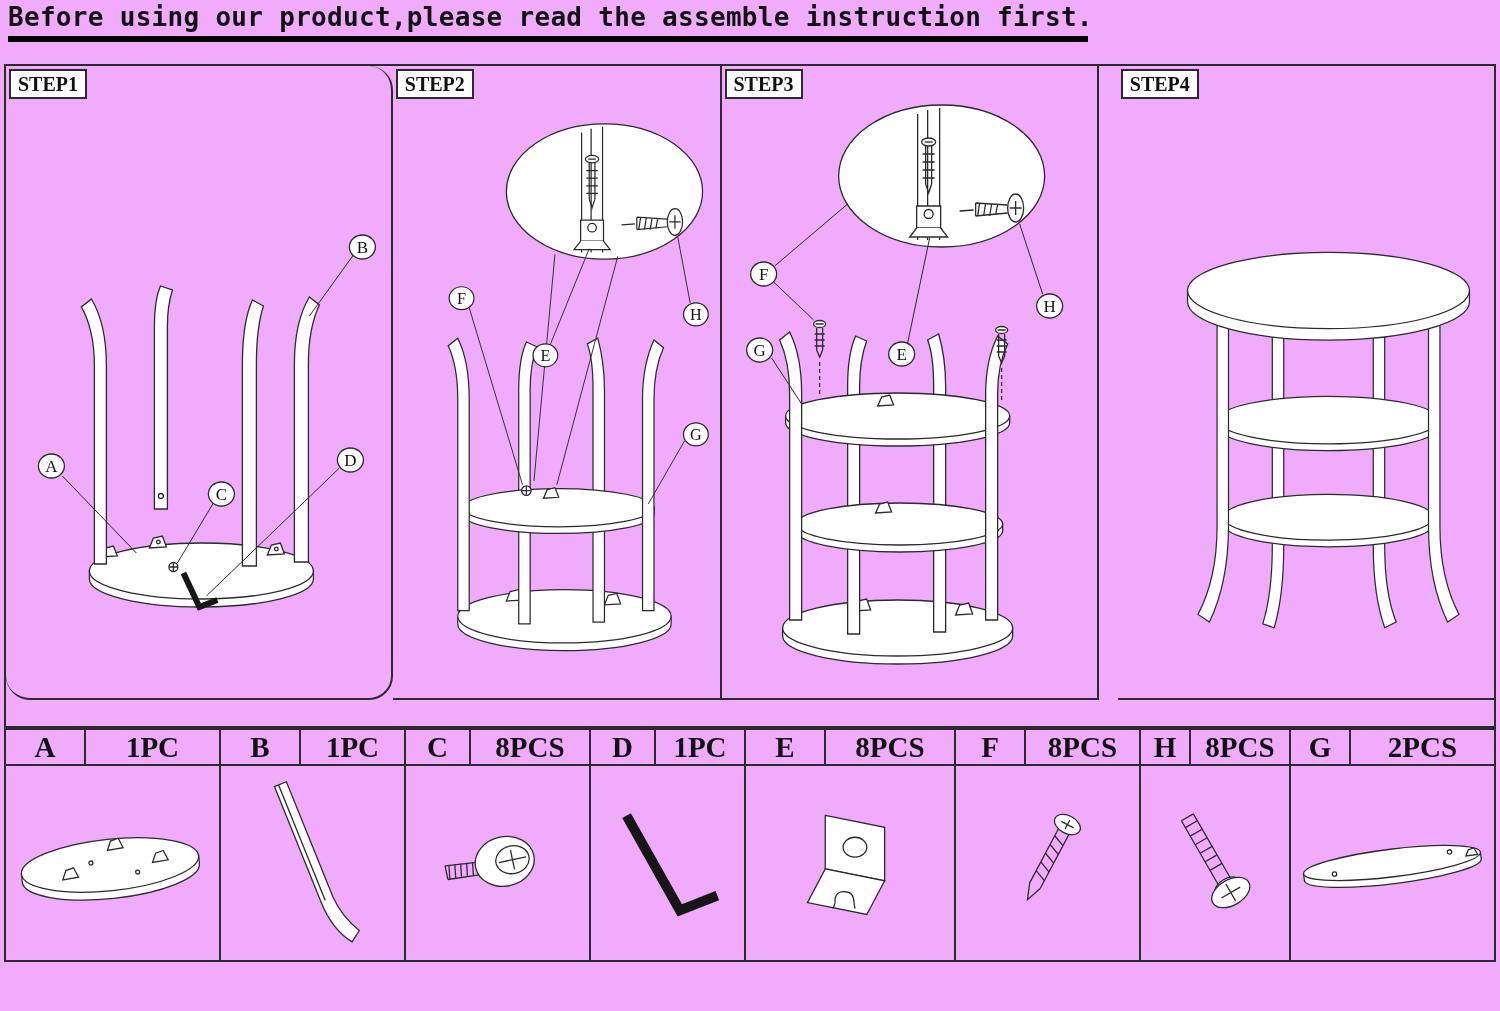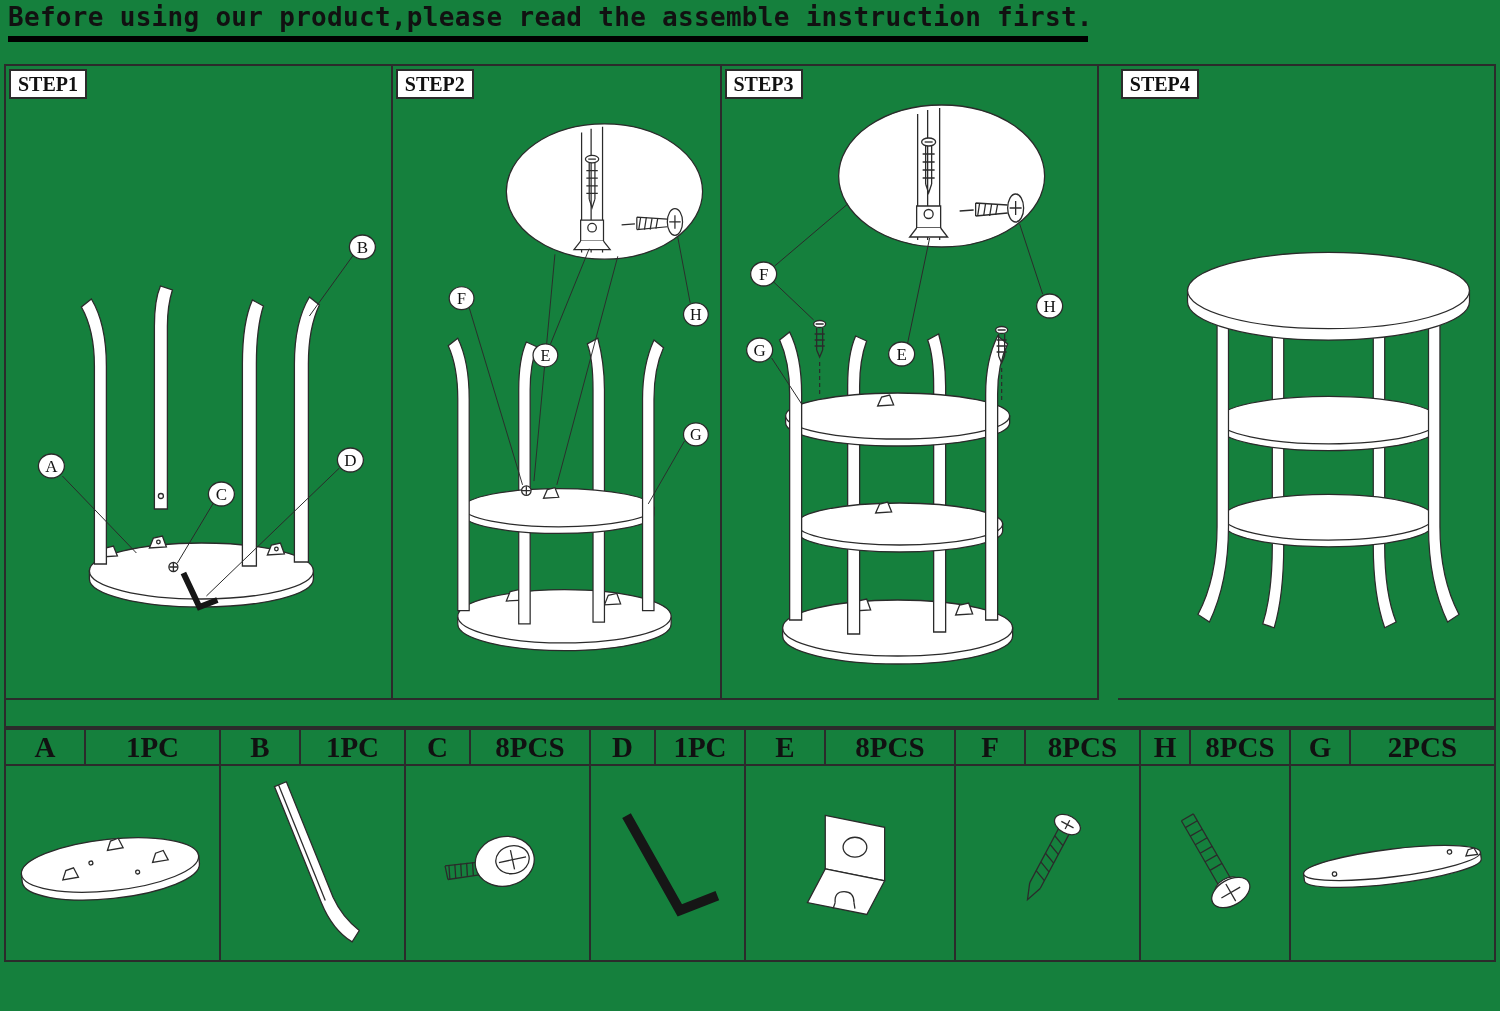--- a/index.html
+++ b/index.html
@@ -1,31 +1,31 @@
 <!DOCTYPE html>
 <html><head>
 <meta charset="utf-8">
 <style>
   * { margin:0; padding:0; box-sizing:border-box; }
   html,body { background:#fff; }
   body { width:1500px; height:1011px; font-family:"Liberation Serif", serif; color:#111; }
-  .page { position:relative; width:1500px; height:1011px; background:#15803d; overflow:hidden; }
+  .page { position:relative; width:1500px; height:1011px; background:#f0abfc; overflow:hidden; }
 
   .title {
     position:absolute; top:2px; left:8px; width:1080px;
     font-family:"DejaVu Sans Mono", monospace; font-weight:700; font-size:26px;
     letter-spacing:0.3px; padding-bottom:4px; border-bottom:6px solid #000; white-space:nowrap;
   }
 
   .main-box {
     position:absolute; top:64px; left:4px; width:1492px; height:664px;
     border:2px solid #2b2b2b; display:flex;
   }
   .panel { position:relative; height:634px; border-right:2px solid #2b2b2b; border-bottom:2px solid #2b2b2b; }
-  .panel.p1 { width:406px; } .panel.p2 { width:345px; } .panel.p3 { width:396px; }
+  .panel.p1 { width:406px;border-radius:24px; } .panel.p2 { width:345px; } .panel.p3 { width:396px; }
   .panel.p4 { width:395px; border-right:none;margin-left:19px; }
   .panel svg { position:absolute; top:0; left:0; width:100%; height:632px; }
   .step-label {
     position:absolute; top:3px; left:3px; z-index:2; background:#fff;
     border:2px solid #2b2b2b; padding:0 7px; font-weight:700; font-size:20px; line-height:26px;
   }
 
   .lw { stroke:#2b2b2b; stroke-width:1.3; fill:none; }
   .wf { stroke:#2b2b2b; stroke-width:1.3; fill:#fff; }
   .leader { stroke:#2b2b2b; stroke-width:1; fill:none; }

